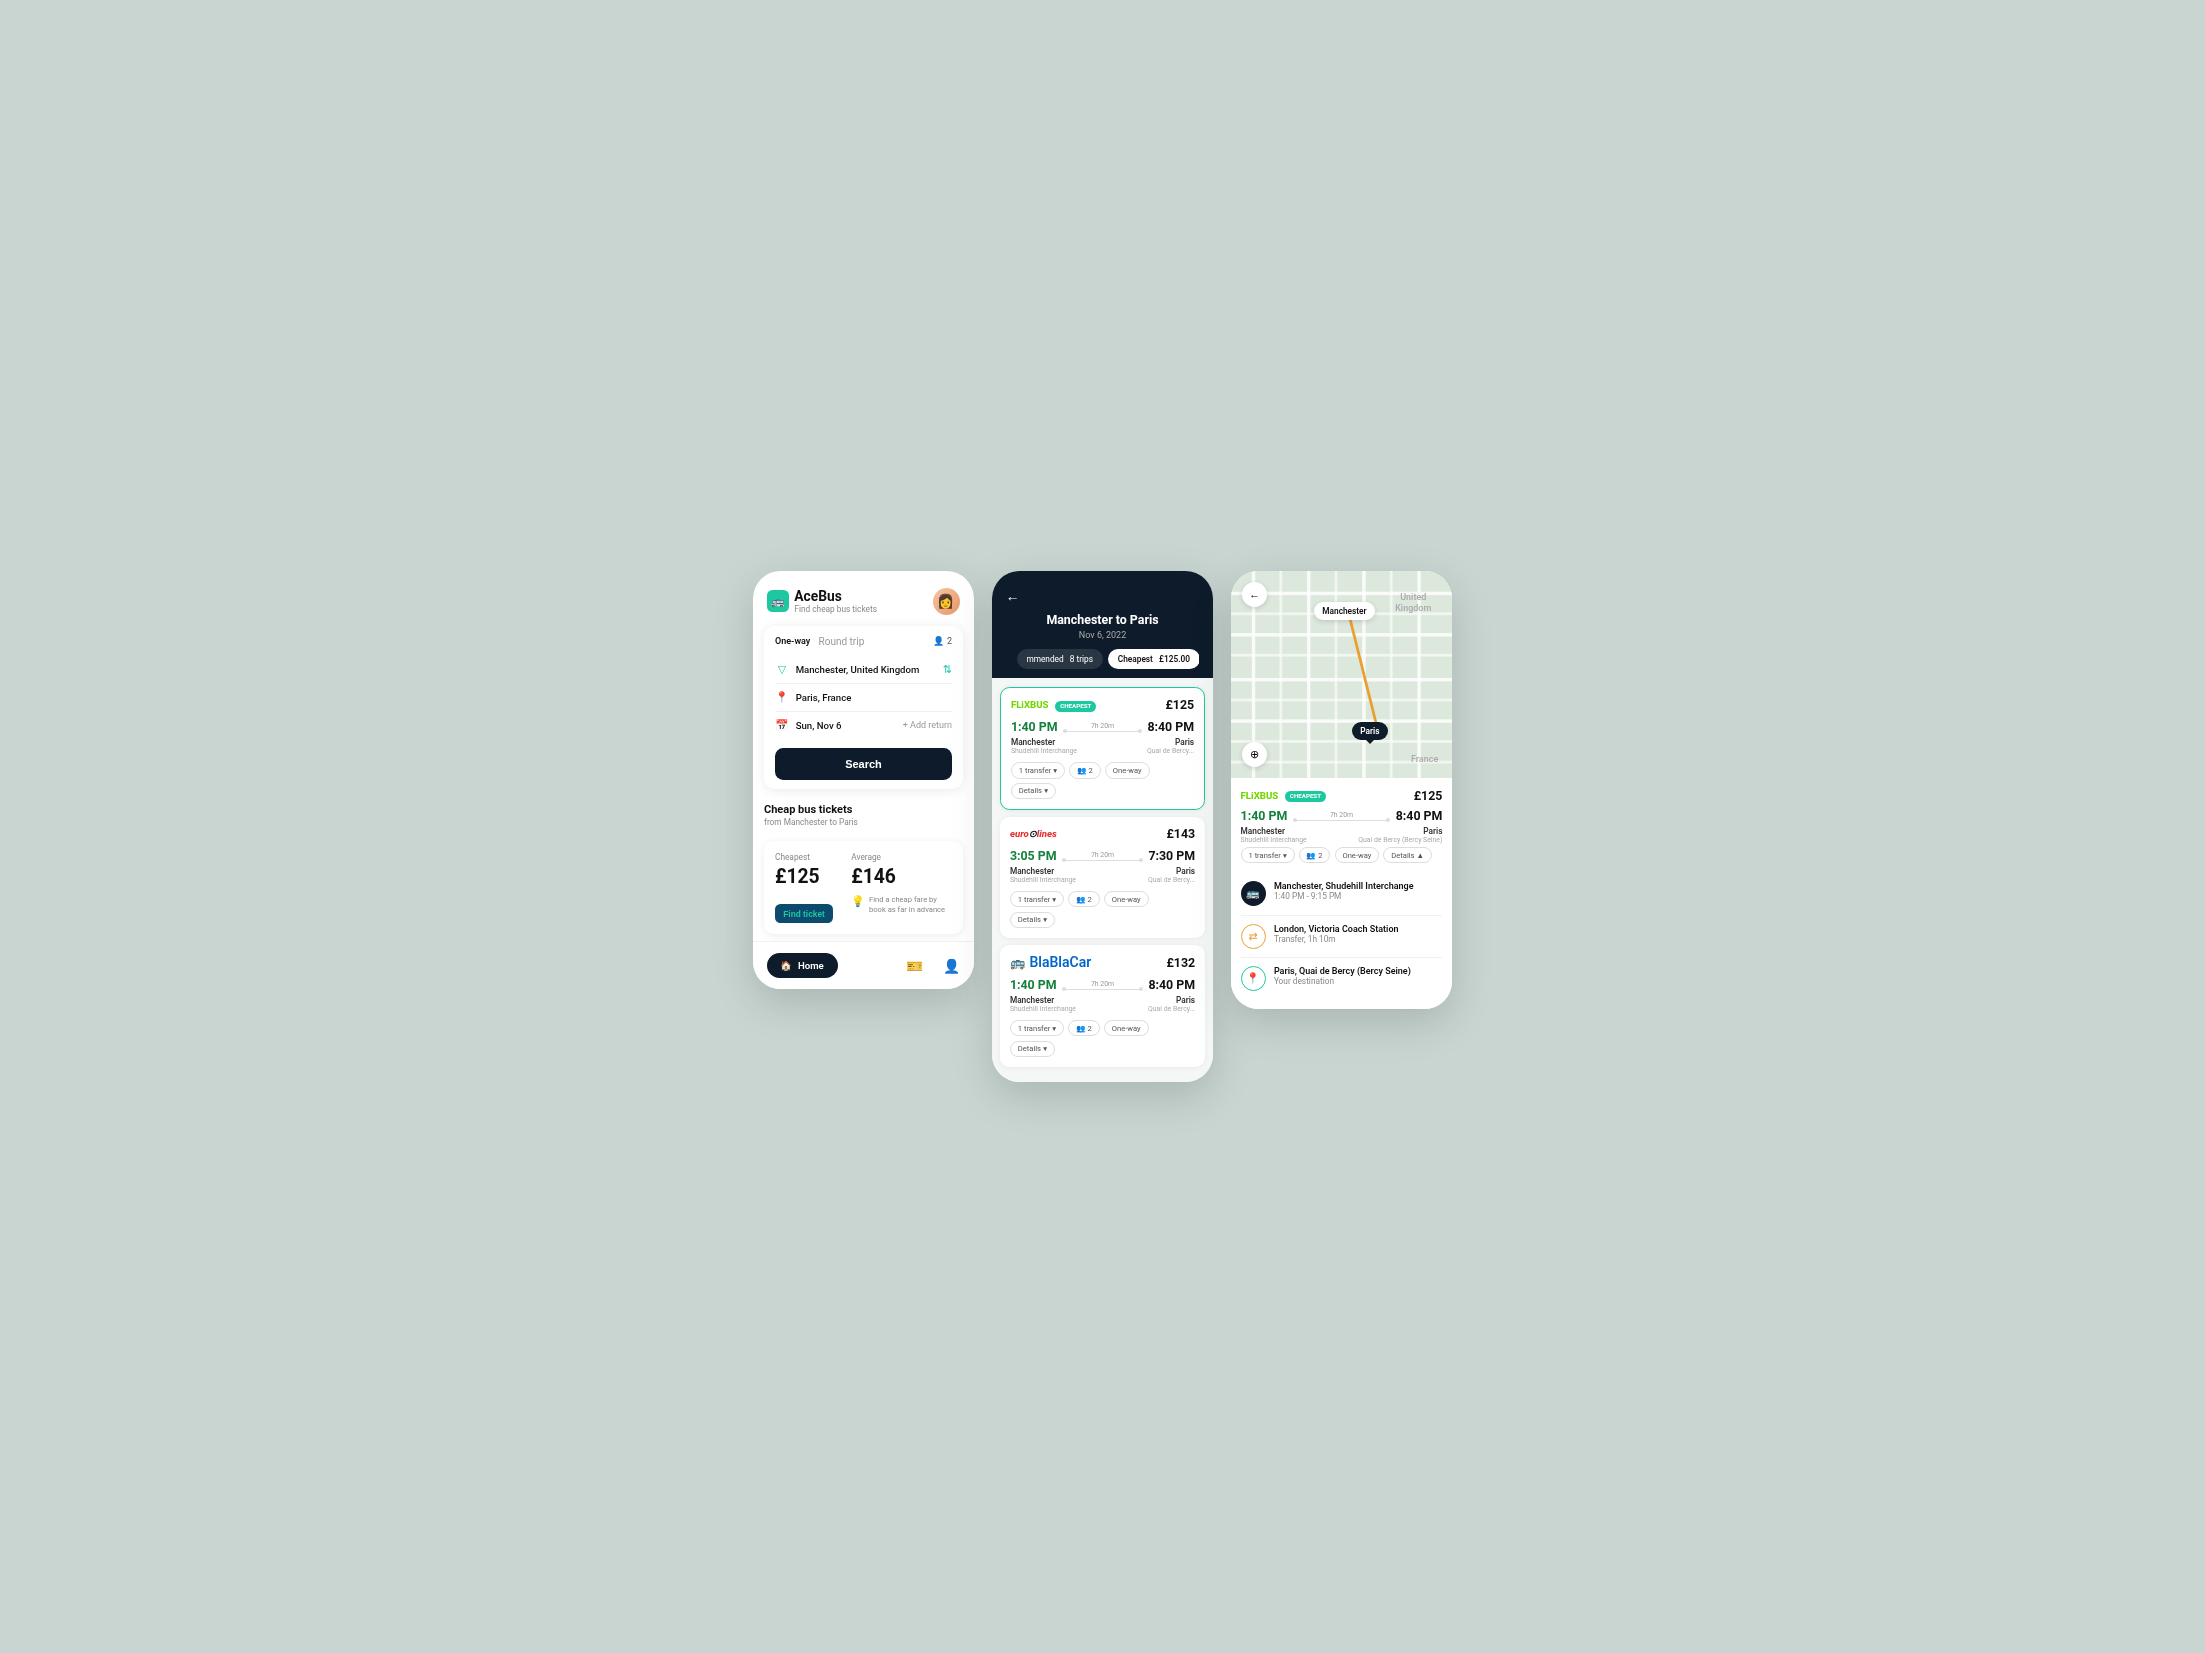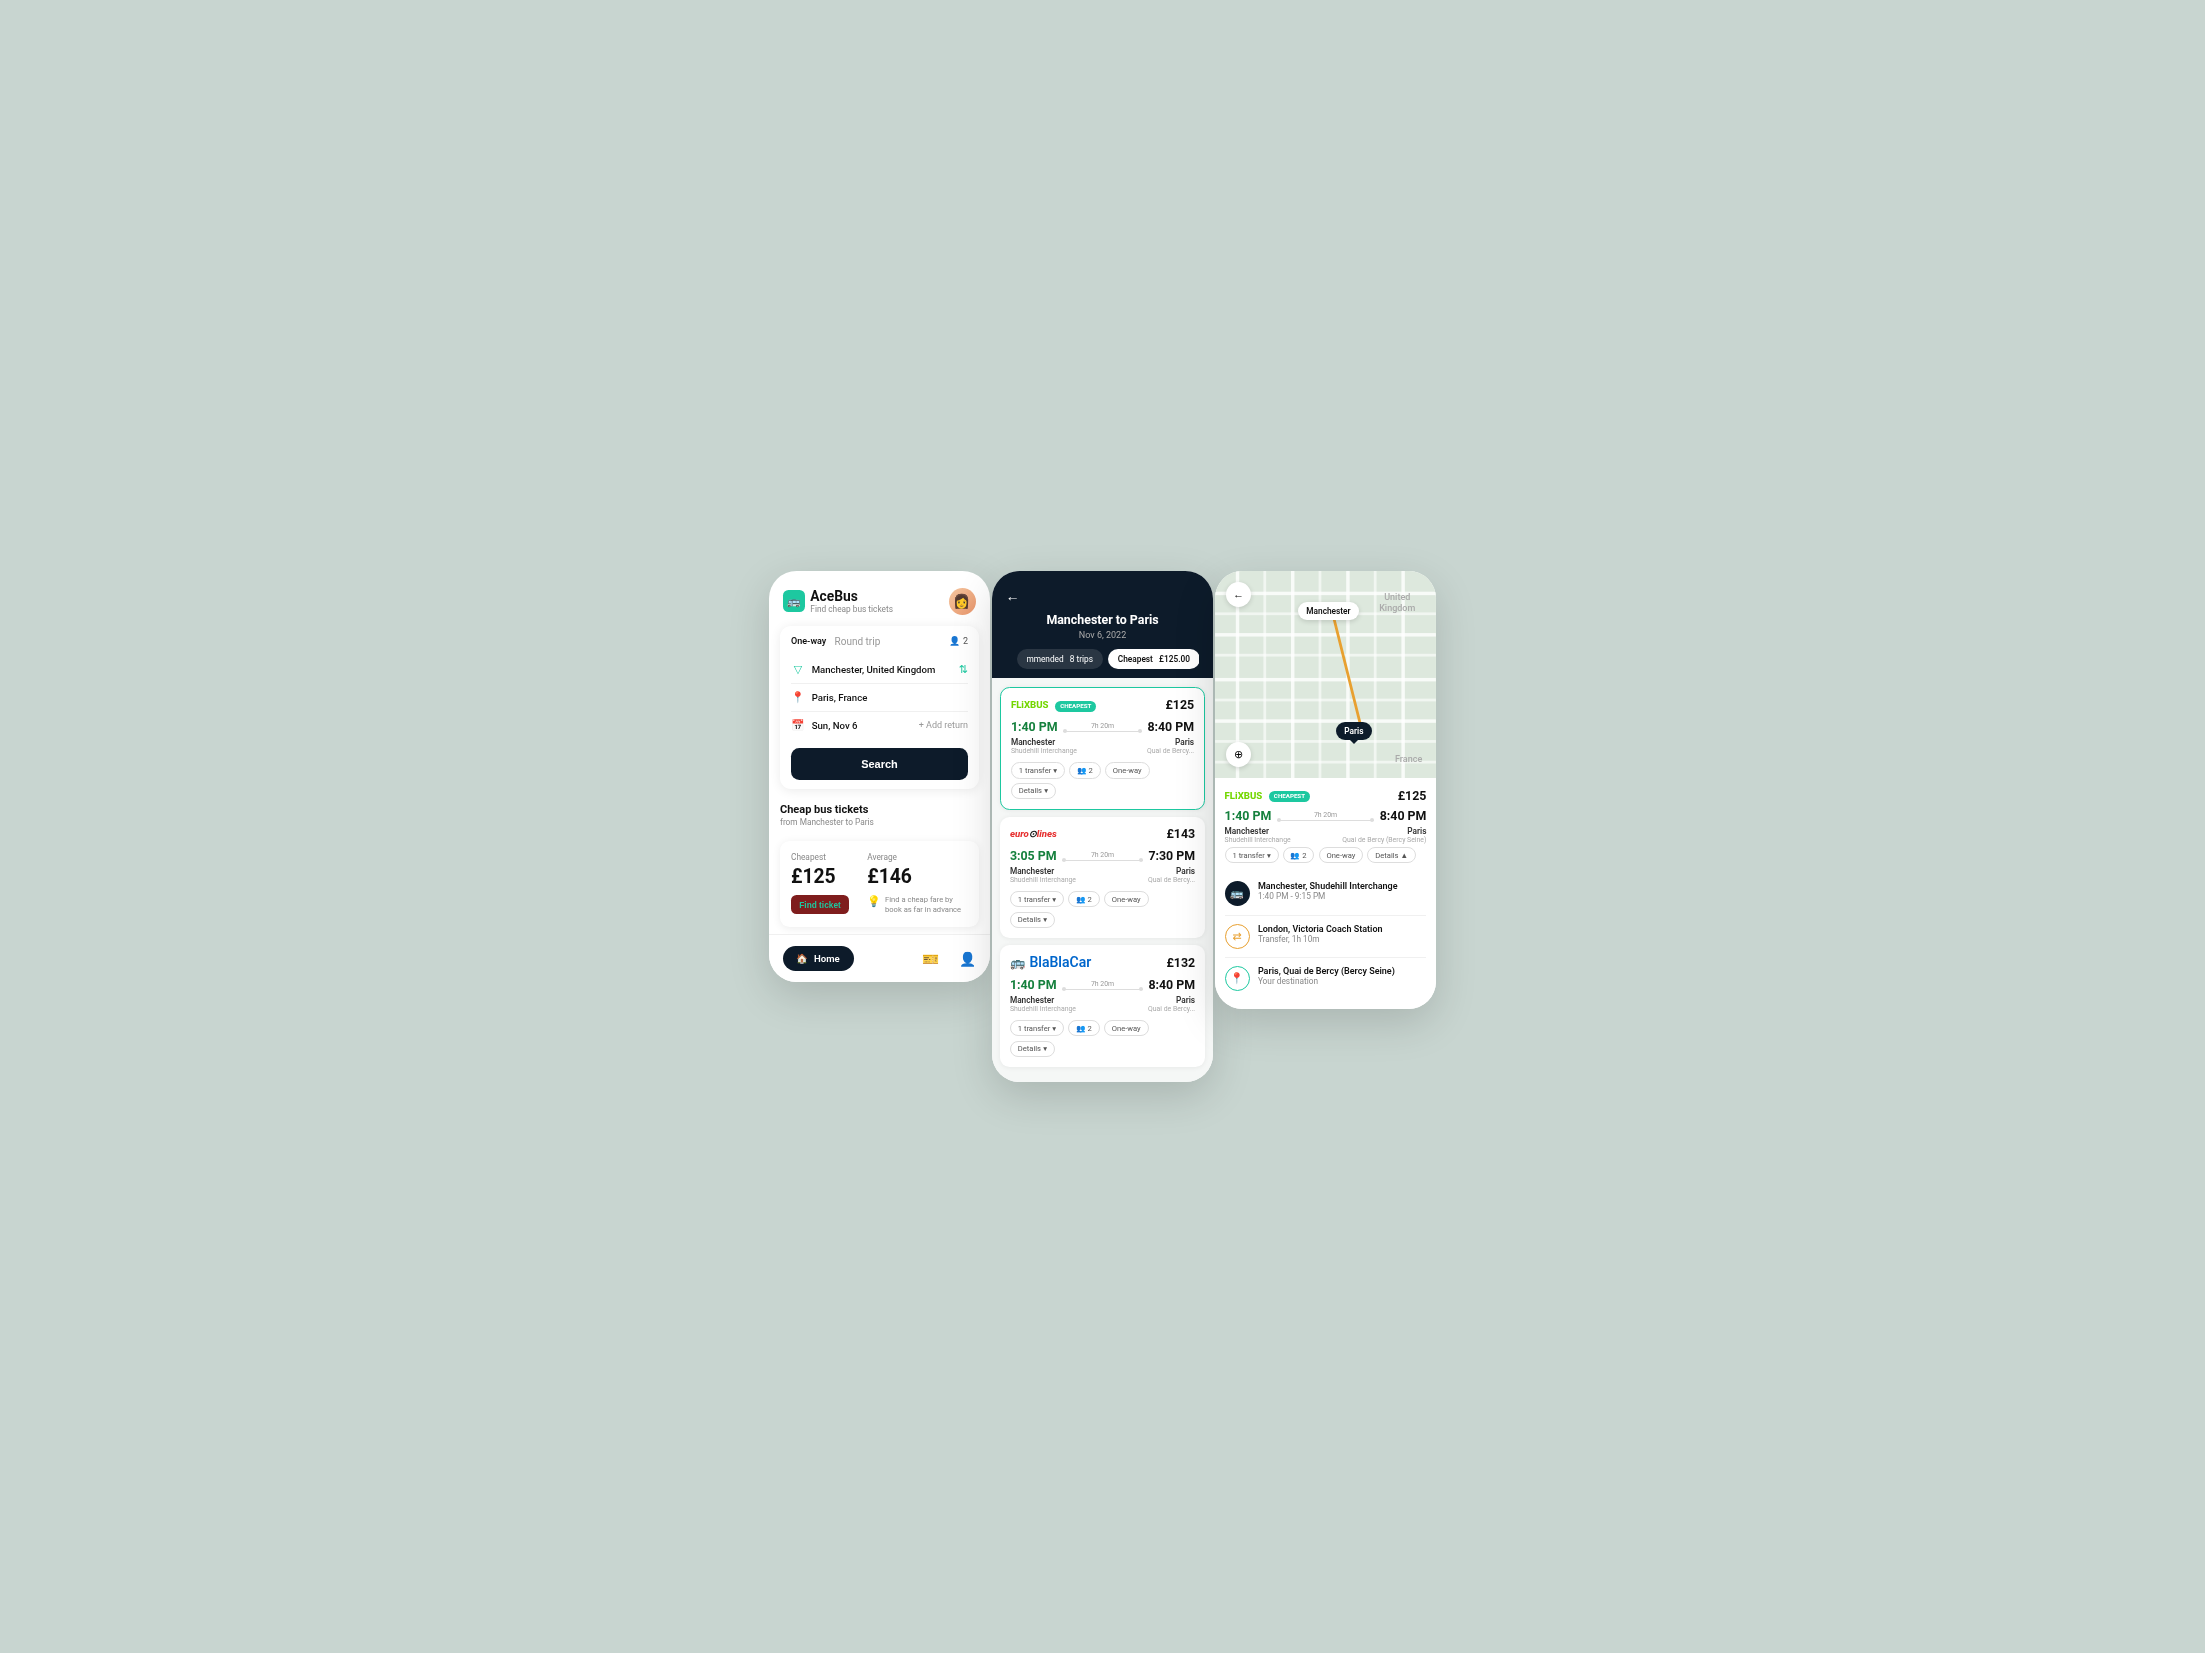--- a/index.html
+++ b/index.html
@@ -7,21 +7,21 @@
       background-color: #c8d5d0;
       display: flex;
       justify-content: center;
       align-items: center;
       min-height: 100vh;
       font-family: -apple-system, BlinkMacSystemFont, 'Segoe UI', Roboto, sans-serif;
       padding: 27.6px 13.8px;
     }
     .phones-container {
       display: flex;
-      gap: 2px;
+      gap: 18px;
       align-items: flex-start;
       justify-content: center;
     }
 
     
     .phone {
       background: #fff;
       border-radius: 27.6px;
       box-shadow: 0 13.8px 41px rgba(0,0,0,0.15);
       overflow: hidden;
@@ -129,28 +129,29 @@
       box-shadow: 0 1.4px 8.3px rgba(0,0,0,0.07);
       padding: 11px;
       display: flex;
       justify-content: space-between;
       align-items: flex-start;
     }
     .price-col { }
     .price-label { font-size: 8.3px; color: #888; }
     .price-value { font-size: 19.3px; font-weight: 700; color: #111; margin: 2.8px 0 6.9px; }
     .find-ticket-btn {
-      background: #7f1d1d;
+      background: #0c4a6e;
       color: #1dc8a0;
       border: none;
       border-radius: 5.5px;
       padding: 4.8px 8.3px;
       font-size: 8.3px;
       font-weight: 600;
       cursor: pointer;
+      margin-top: 9px;
     }
     .tip-area {
       display: flex; align-items: flex-start; gap: 4.1px;
     }
     .tip-icon { color: #f5c842; font-size: 11px; }
     .tip-text { font-size: 7.6px; color: #888; max-width: 83px; line-height: 1.4; }
 
     .phone1-nav {
       position: absolute;
       bottom: 0; left: 0; right: 0;

